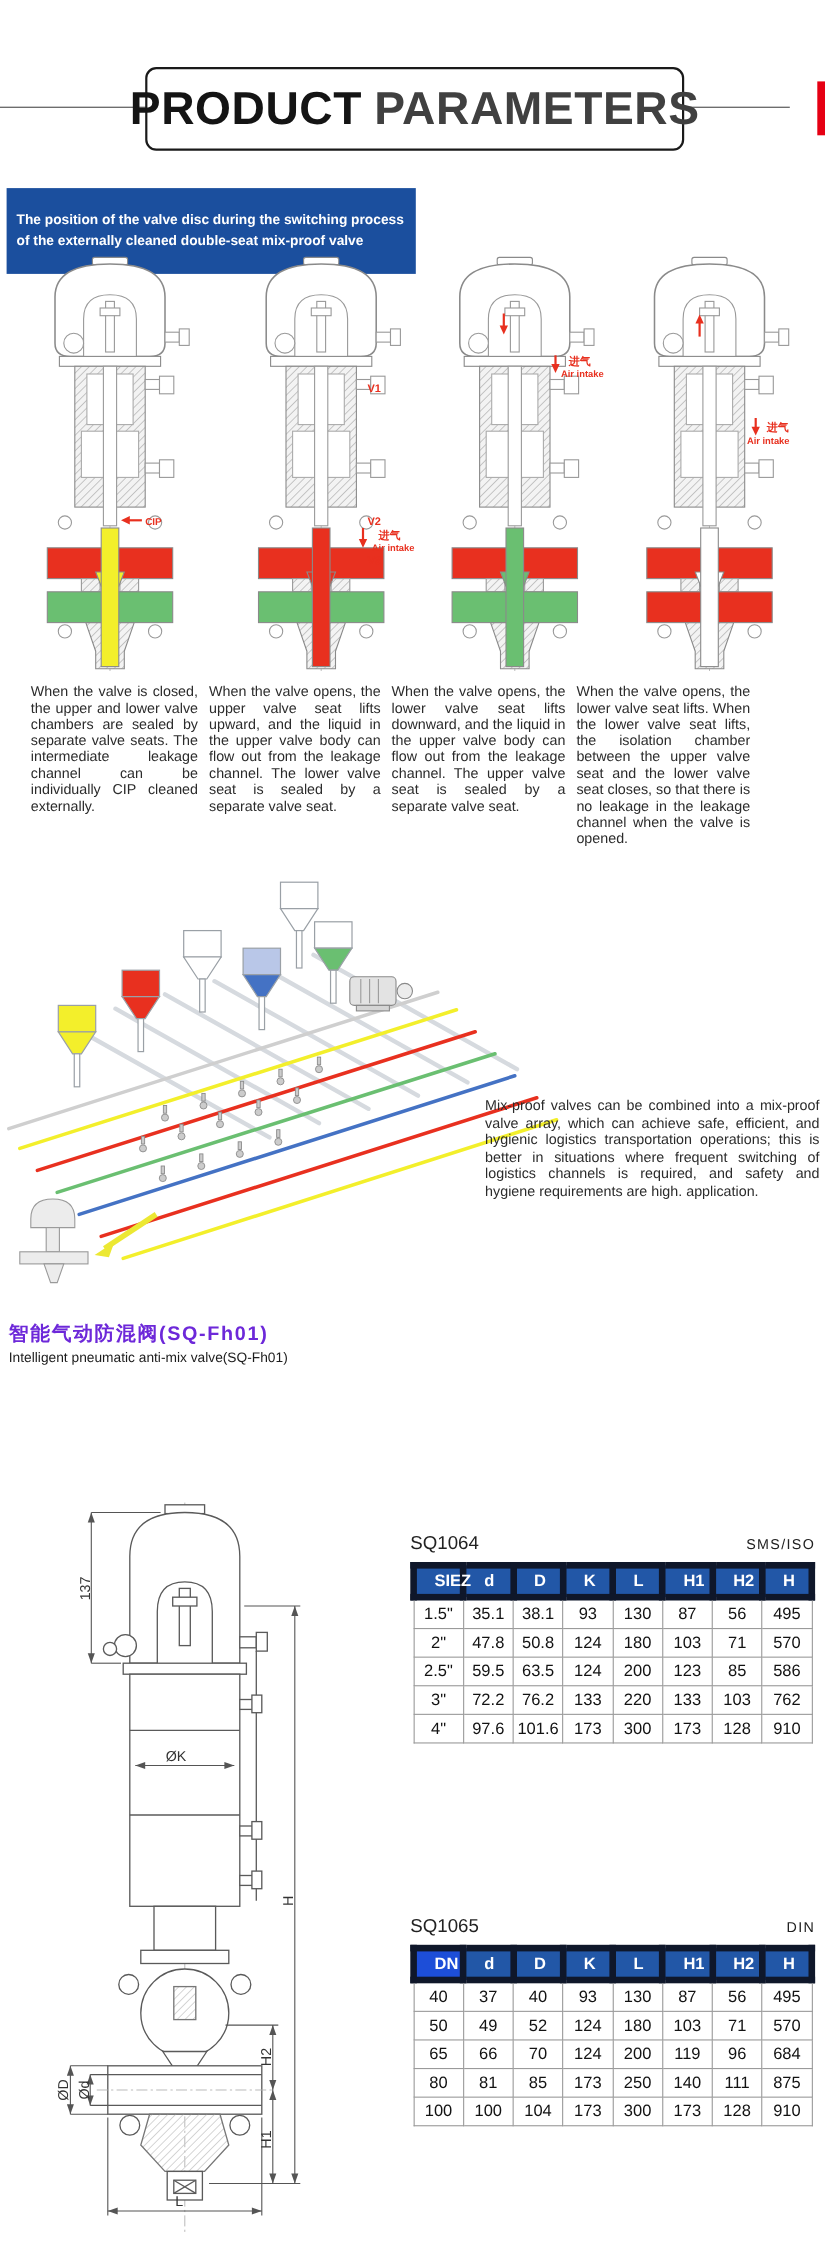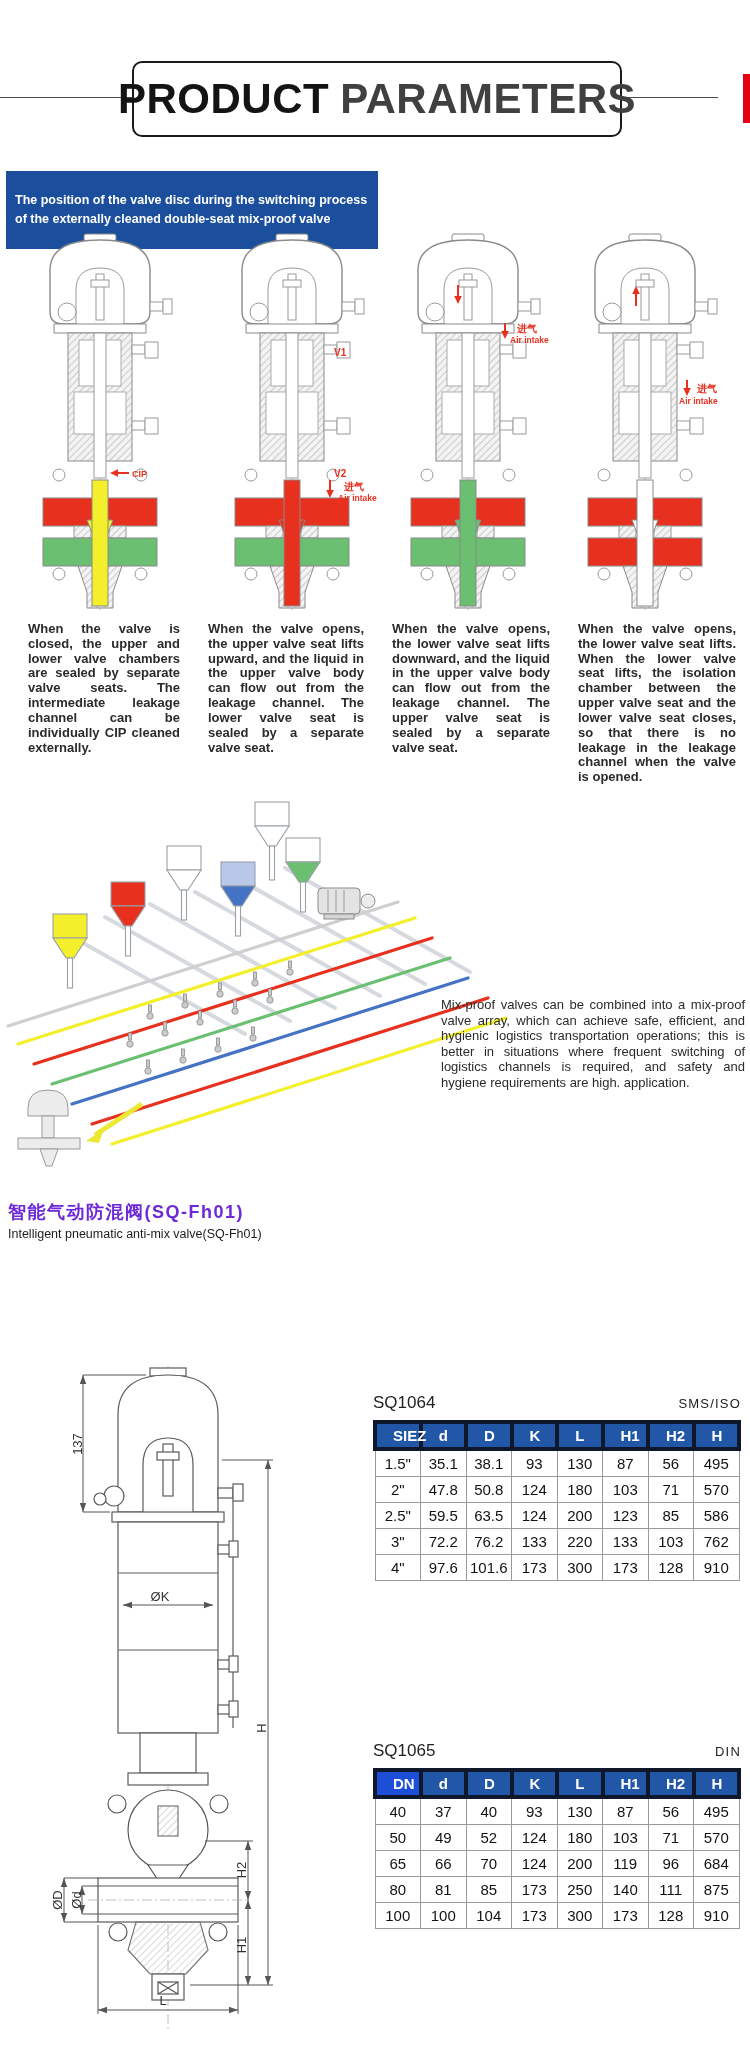--- a/index.html
+++ b/index.html
@@ -16,21 +16,21 @@
 
   
   .banner{position:absolute;left:6px;top:171px;width:372px;box-sizing:border-box;
           color:#fff;font-weight:bold;font-size:12.5px;line-height:1.5;padding:20px 9px;}
 
   
   #valves-svg{position:absolute;left:0;top:230px;}
 
   
   .captions{position:absolute;left:28px;top:622px;width:700px;display:grid;
-            grid-template-columns:152px 156px 158px 158px;column-gap:28px;font-weight:bold;}
+            grid-template-columns:152px 156px 158px 158px;column-gap:10px;}
   .captions p{margin:0;font-size:13px;line-height:1.14;text-align:justify;color:#2b2b2b;}
 
   
   .piping-svg{position:absolute;left:0;top:786px;}
   .array-note{position:absolute;left:441px;top:984px;width:304px;font-size:13px;
               line-height:1.2;text-align:justify;color:#2b2b2b;}
 
   
   .ptitle{position:absolute;left:8px;top:1200px;}
   .ptitle h2{margin:0;font-size:18px;font-weight:bold;letter-spacing:1.5px;color:#6d28d9;}
@@ -38,21 +38,21 @@
 
   
   .drawing-svg{position:absolute;left:0;top:1360px;}
   .spec-table{position:absolute;left:373px;width:368px;}
   .tbl1{top:1393px;}
   .tbl2{top:1741px;}
   .spec-head{display:flex;justify-content:space-between;align-items:baseline;margin-bottom:7px;}
   .spec-model{font-size:17px;color:#222;}
   .spec-standard{font-size:13px;color:#222;letter-spacing:1.2px;}
   .spec-table table{border-collapse:collapse;width:100%;table-layout:fixed;}
-  .spec-table th{color:#fff;font-size:15px;font-weight:bold;padding:3px 16px;border:4px solid #0f172a;}
+  .spec-table th{color:#fff;font-size:15px;font-weight:bold;padding:3px 16px;border:6px solid #0f172a;}
   .spec-table td{font-size:15px;color:#121212;text-align:center;padding:4px 0;border:1px solid #9a9a9a;background:#fff;}
 </style>
 </head>
 <body>
 
 <div class="page">
 
   <div class="hdr-line"></div>
   <div class="hdr-box">
     <span>PRODUCT</span>

